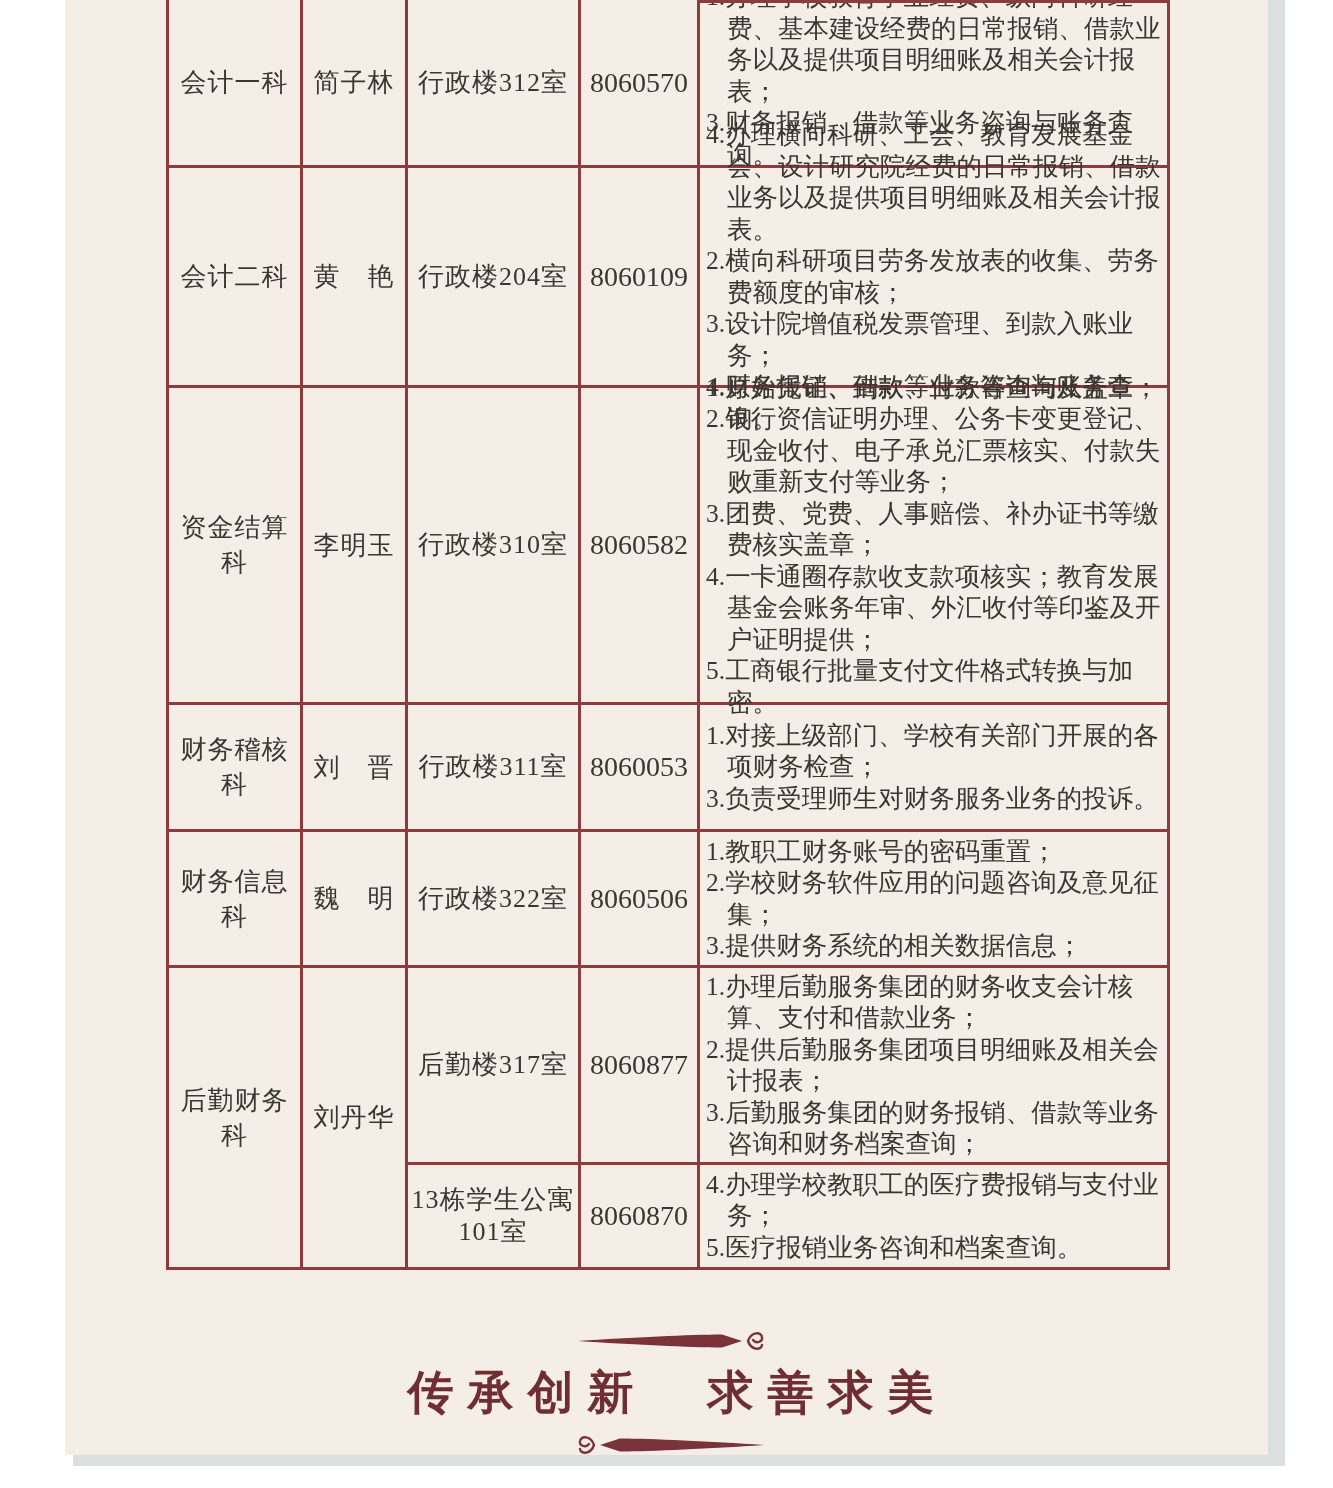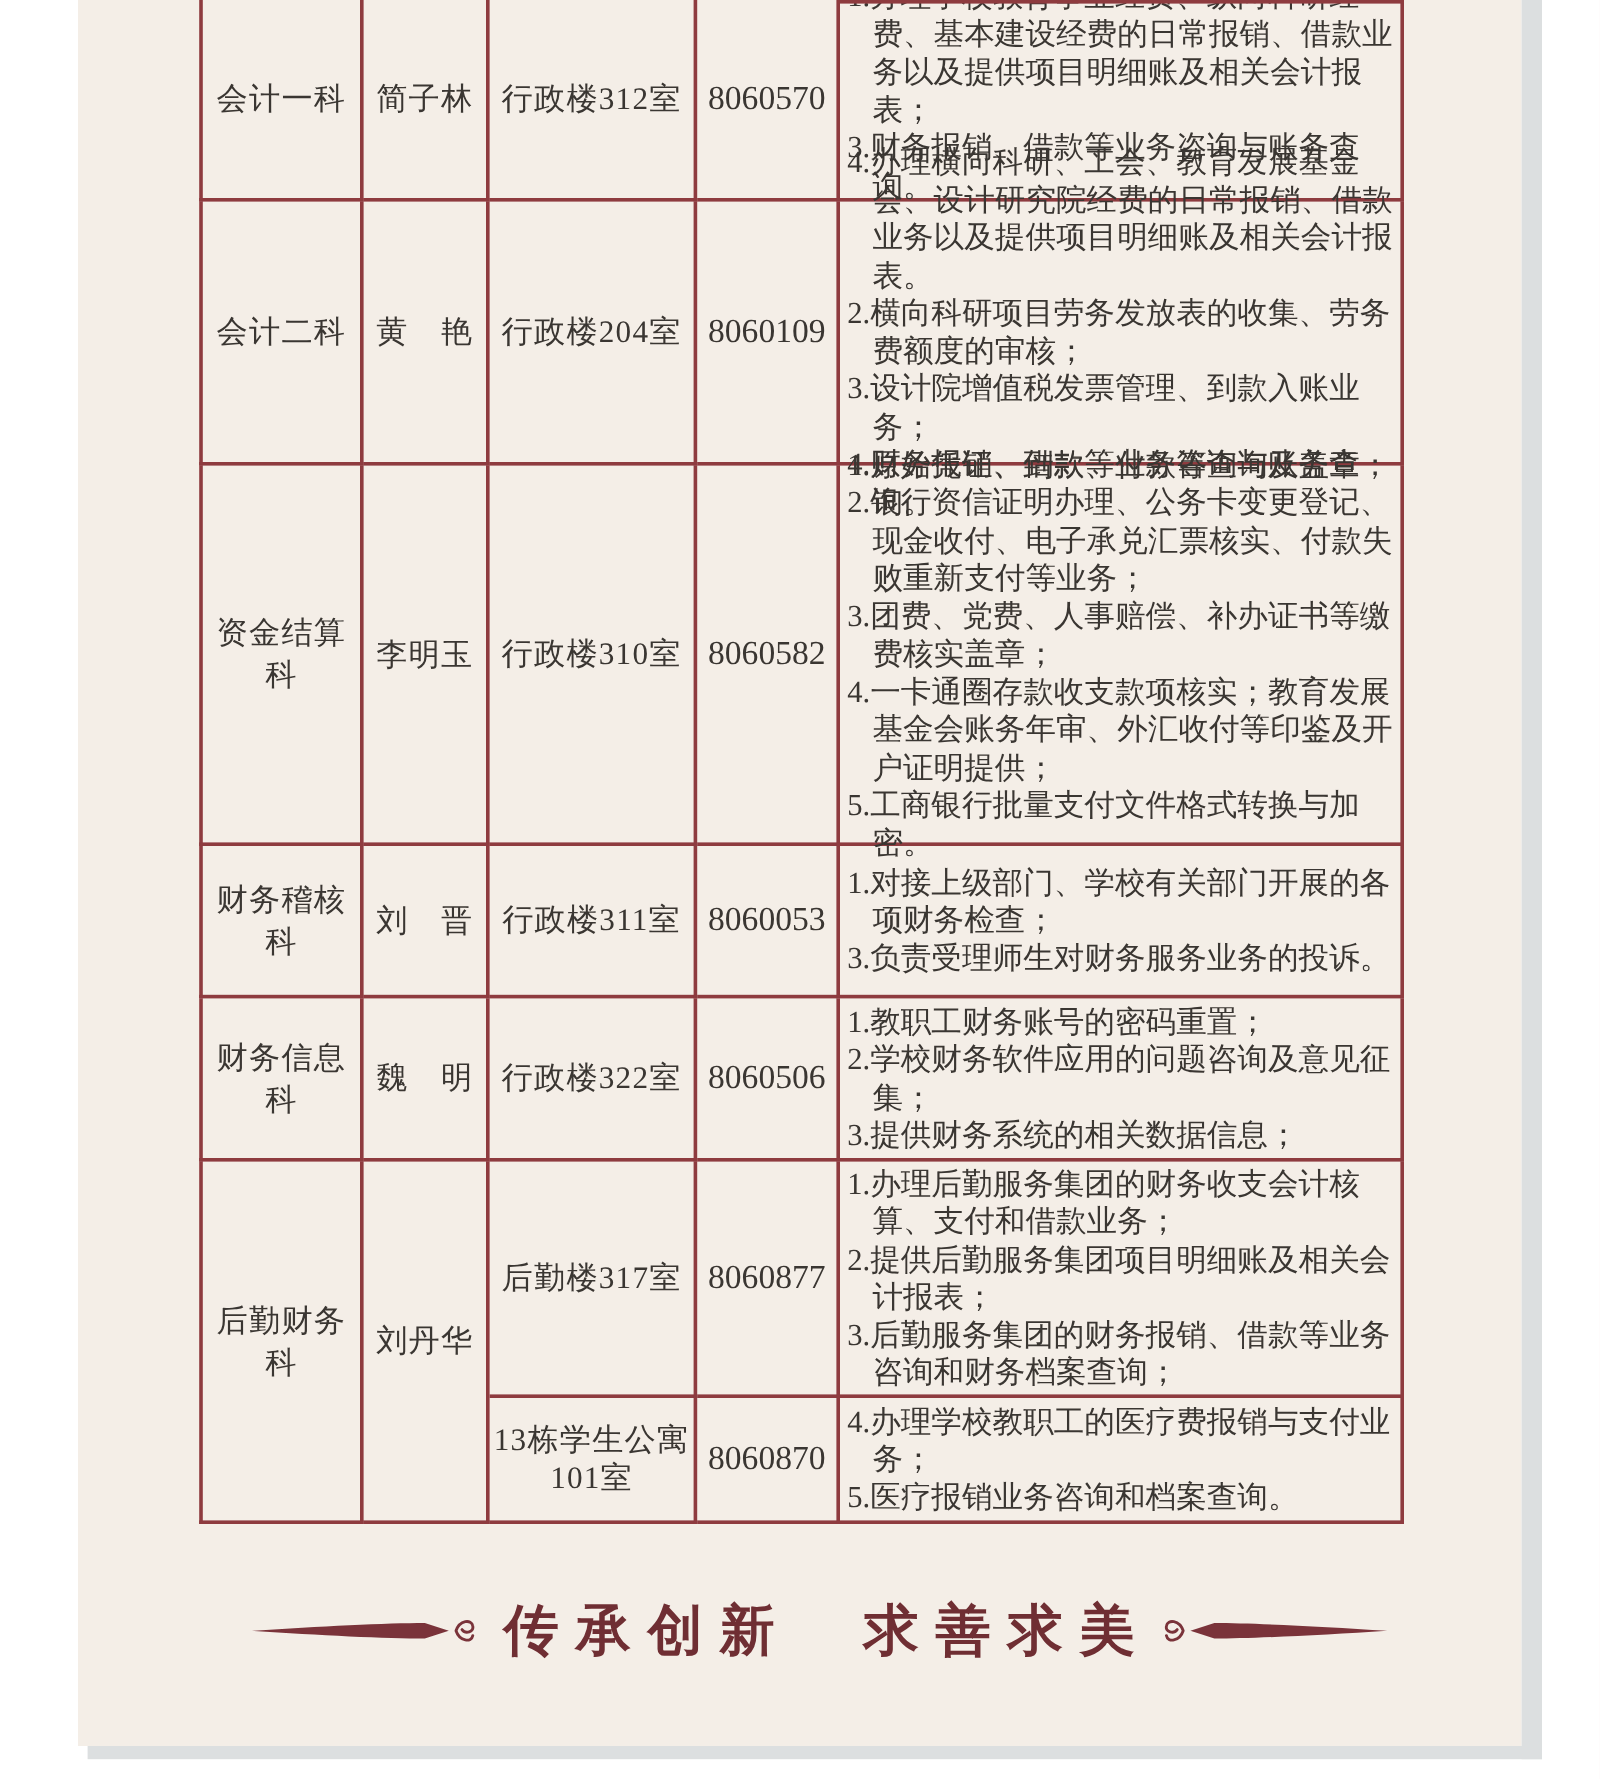--- a/index.html
+++ b/index.html
@@ -45,22 +45,22 @@
     flex-direction:column;align-items:stretch;justify-content:center;
     padding:0 3px 0 6px;text-align:left;
   }
   .duty{
     font-size:25.5px;line-height:31.5px;
     padding-left:21px;text-indent:-21px;
   }
   .col5-top{position:absolute;left:635px;top:0;width:470px;height:3px;background:var(--maroon);}
 
   .footer{
-    position:absolute;left:16px;top:1328px;width:100%;
-    display:flex;align-items:center;justify-content:center;gap:8px;
+    position:absolute;left:4px;top:1328px;width:100%;
+    display:flex;align-items:center;justify-content:center;gap:8px;flex-direction:column;
   }
   .motto{
     font-size:46px;font-weight:bold;color:var(--motto);
     letter-spacing:14px;white-space:nowrap;padding-left:14px;
   }
   .flourish{flex:0 0 auto;}
   .flip{transform:scaleX(-1);}
 </style>
 </head>
 <body>

